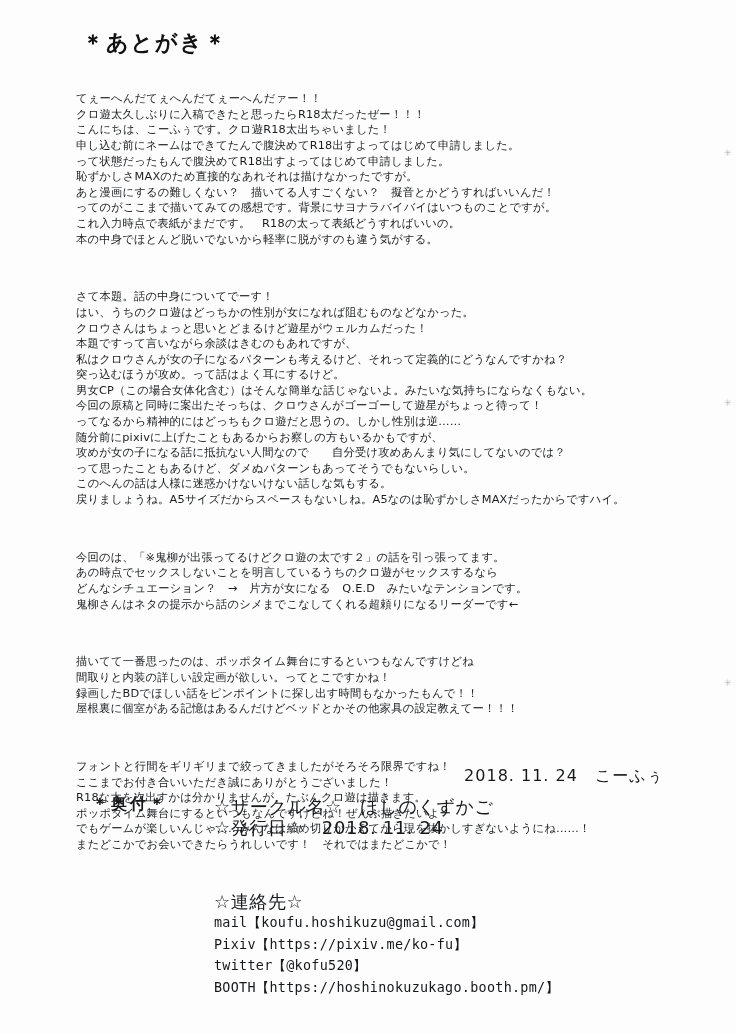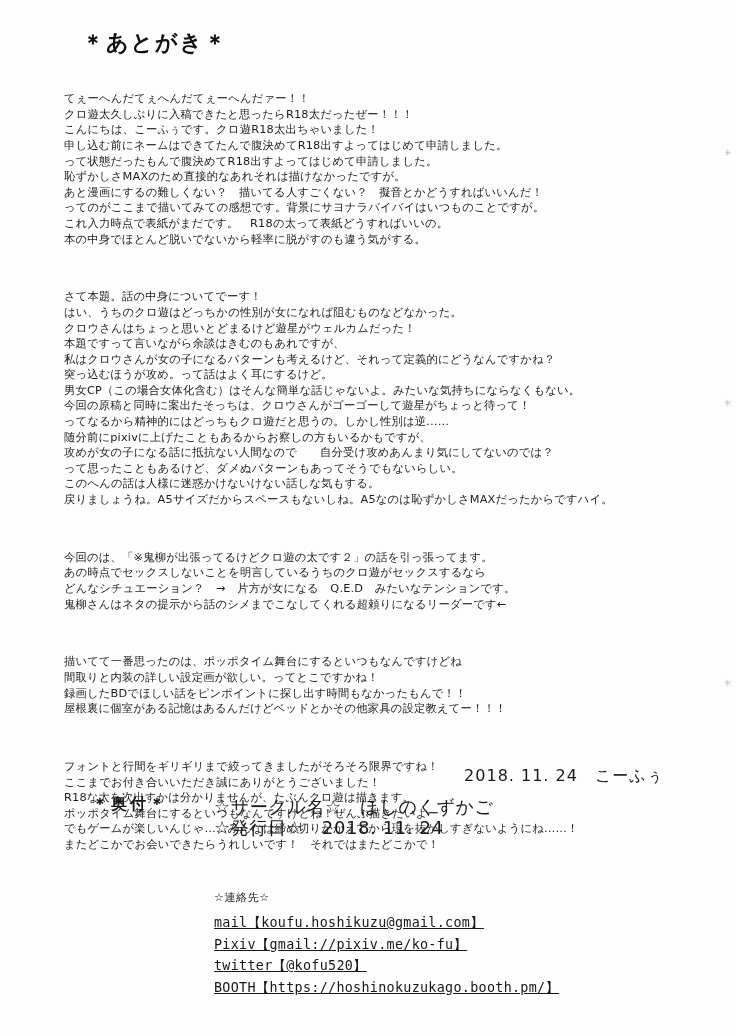--- a/index.html
+++ b/index.html
@@ -38,21 +38,21 @@
     top: 60px;
     width: 620px;
     font-size: 11.3px;
     line-height: 15.6px;
     letter-spacing: 0.2px;
     color: #1a1c1e;
     font-family: "DejaVu Sans", sans-serif;
     white-space: pre-wrap;
   }
   .para {
-    margin: 0 0 11px 4px;
+    margin: 0 0 11px 16px;
     white-space: pre-wrap;
   }
   .sign {
     position: absolute;
     right: 72px;
     top: 766px;
     font-size: 16px;
     letter-spacing: 1px;
   }
   
@@ -70,32 +70,31 @@
     top: 796px;
     font-size: 18px;
     line-height: 21px;
     letter-spacing: 0.6px;
   }
   .colophon-lines div { white-space: pre; }
   .contact-head {
     position: absolute;
     left: 214px;
     top: 890px;
-    font-size: 11px;
+    font-size: 18px;
     letter-spacing: 0.6px;
   }
   .contact-lines {
     position: absolute;
     left: 214px;
     top: 912px;
     font-size: 13.4px;
     line-height: 21.5px;
     letter-spacing: 0.3px;
     font-family: "DejaVu Sans Mono", monospace;
-    text-decoration: underline;
   }
   .contact-lines div { white-space: pre; }
   
   .edge-mark {
     position: absolute;
     right: 6px;
     width: 6px;
     height: 6px;
     color: #b9bcc0;
     font-size: 9px;
@@ -156,21 +155,21 @@
 
   <div class="colophon-lines">
     <div>☆サークル名☆　ほしのくずかご</div>
     <div>☆発行日☆　2018. 11. 24</div>
   </div>
 
   <div class="contact-head">☆連絡先☆</div>
 
   <div class="contact-lines">
     <div>mail【koufu.hoshikuzu@gmail.com】</div>
-    <div>Pixiv【gmail://pixiv.me/ko-fu】</div>
+    <div>Pixiv【https://pixiv.me/ko-fu】</div>
     <div>twitter【@kofu520】</div>
     <div>BOOTH【https://hoshinokuzukago.booth.pm/】</div>
   </div>
 
   <div class="edge-mark" style="top:150px;">✳</div>
   <div class="edge-mark" style="top:400px;">✳</div>
   <div class="edge-mark" style="top:680px;">✳</div>
 
 </div>
 

